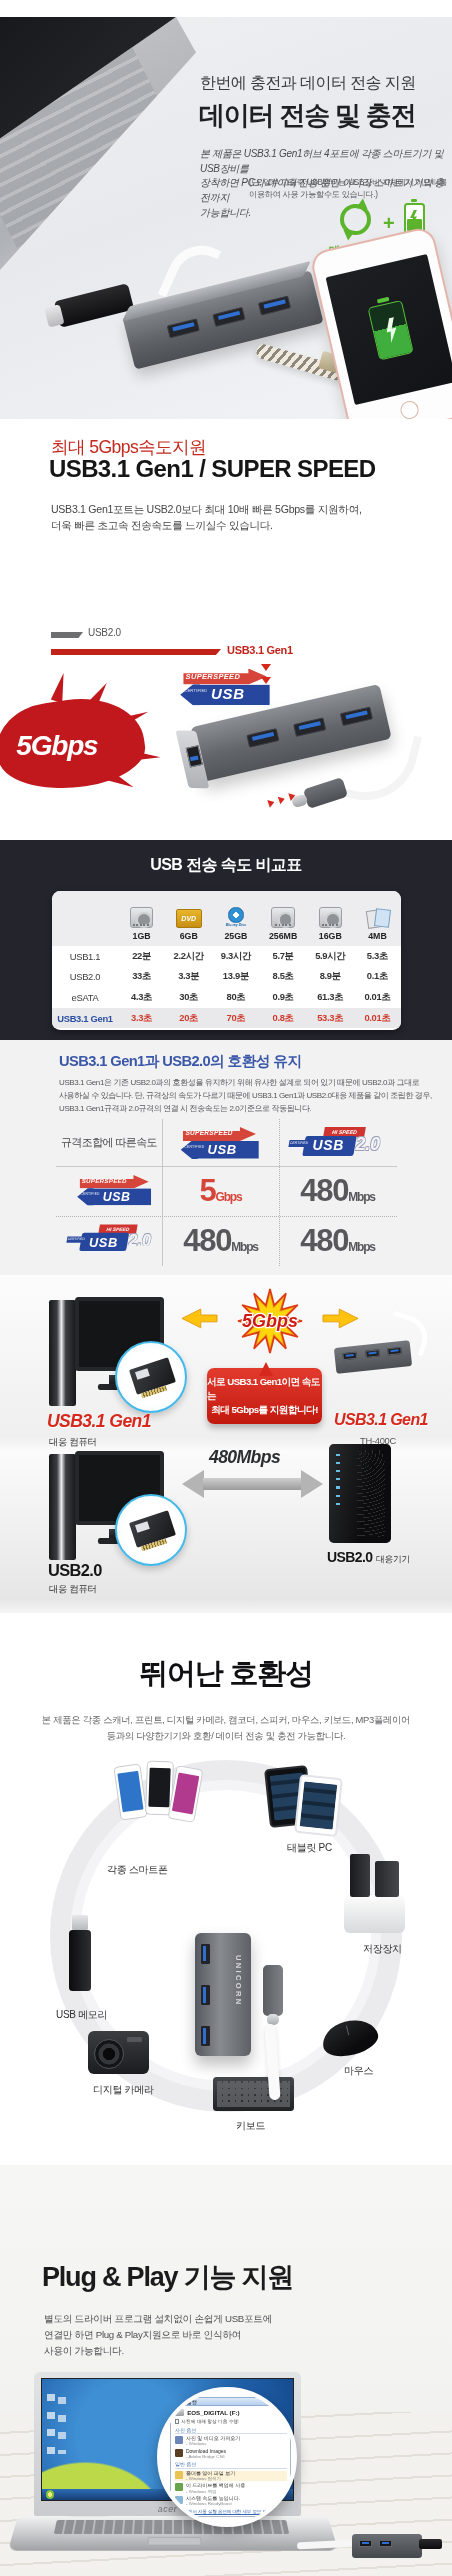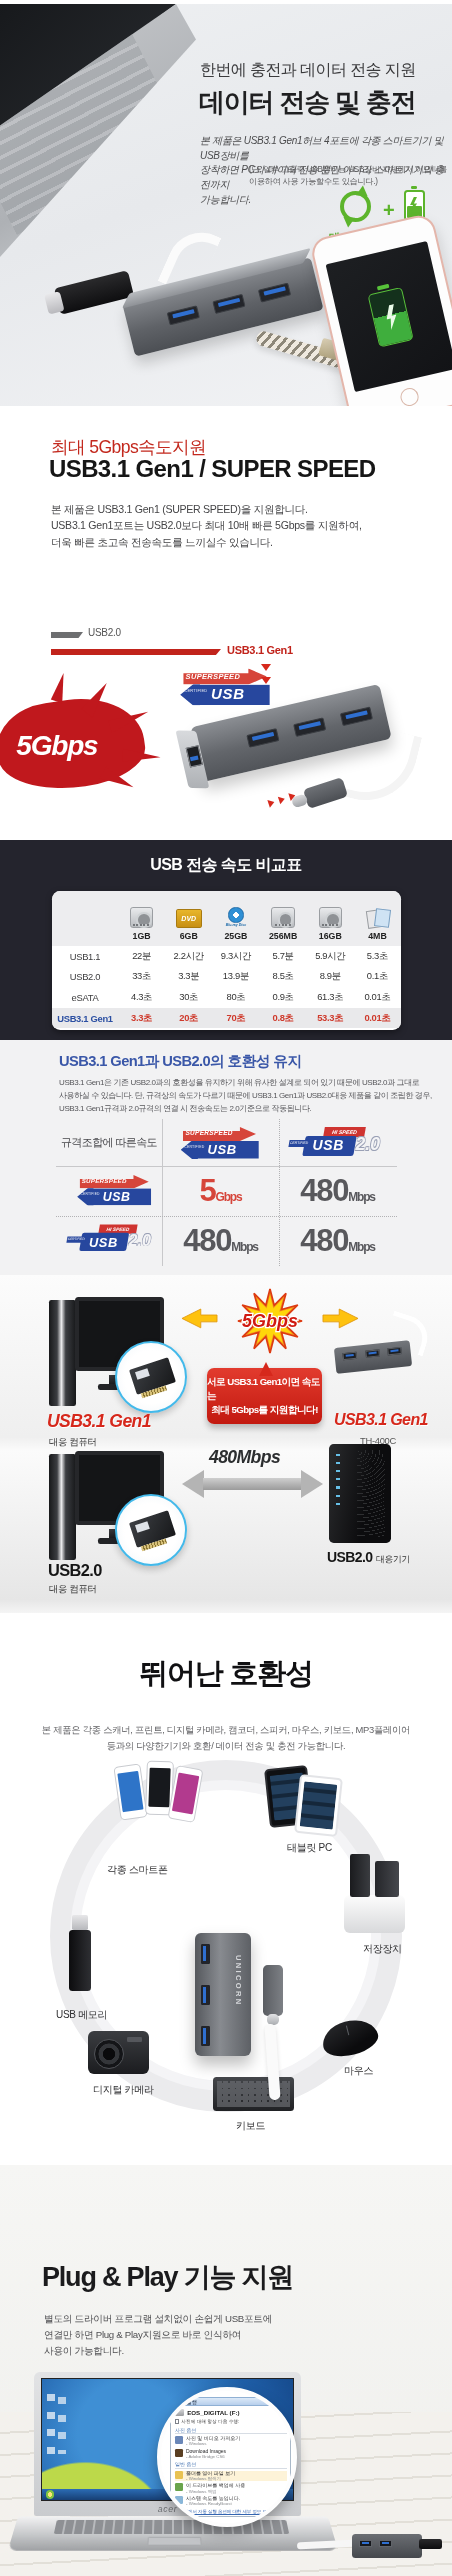--- a/index.html
+++ b/index.html
@@ -2,21 +2,21 @@
 <html style="font-size:9.4px"><head>
 <meta charset="utf-8">
 <style>
   html,body{margin:0;padding:0;background:#fff;}
   *{box-sizing:border-box;font-family:"Liberation Sans","DejaVu Sans",sans-serif;}
   .page{position:relative;width:452px;height:2576px;margin:0 auto;overflow:hidden;background:#fff;}
   section{position:absolute;left:0;width:452px;overflow:hidden;}
   .abs{position:absolute;}
 
   
-  .s1{top:4px;height:402px;background:linear-gradient(160deg,#eef0f2 0%,#e7e9ec 45%,#f2f3f5 100%);}
+  .s1{top:17px;height:402px;background:linear-gradient(160deg,#eef0f2 0%,#e7e9ec 45%,#f2f3f5 100%);}
   .s1-screen{position:absolute;top:0;left:0;width:176px;height:147px;background:linear-gradient(135deg,#17191c,#2a2d31);clip-path:polygon(0 0,100% 0,0 88%);}
   .s1-kbd{position:absolute;top:0;left:0;width:200px;height:253px;background:linear-gradient(150deg,#c9cbce,#aeb1b5 60%,#d8dadd);clip-path:polygon(0 48%,88% 0,98% 14%,0 100%);}
   .s1-kbd-keys{position:absolute;top:65px;left:-23.5px;width:194px;height:129px;transform:rotate(-27deg);background:repeating-linear-gradient(0deg,#9a9da1 0 9.4px,#c4c6c9 9.4px 13px),repeating-linear-gradient(90deg,#9a9da1 0 15.3px,#c4c6c9 15.3px 19px);opacity:.5;clip-path:polygon(0 0,100% 0,100% 100%,0 100%);}
   .s1-small{margin:0;font-size:16px;font-weight:400;color:#3a3a3c;letter-spacing:-0.6px;}
   .s1-big{margin:0;font-size:26px;font-weight:bold;color:#1f1f21;letter-spacing:-1.2px;}
   .s1-body{font-size:10px;line-height:14.7px;color:#4b4b4d;letter-spacing:-0.3px;}
   .s1-note{font-size:8.2px;line-height:11.7px;color:#5a5a5c;letter-spacing:-0.3px;}
   .g-label{font-size:11px;font-weight:bold;color:#57ae27;letter-spacing:-0.6px;}
   .sync{width:31px;height:31px;border:4.7px solid #5cb42c;border-radius:50%;position:relative;}
   .sync:before{content:"";position:absolute;right:-7px;top:-5.9px;border:6.5px solid transparent;border-left:10.6px solid #5cb42c;transform:rotate(35deg);}
@@ -94,21 +94,21 @@
   
   .s3{top:840px;height:248px;background:#24242d;}
   .s3-title{margin:0;text-align:center;font-size:16px;font-weight:bold;color:#fff;letter-spacing:-0.6px;}
   .stable{position:absolute;left:52px;top:51px;width:349px;height:139px;background:#fff;border-radius:8.2px;overflow:hidden;box-shadow:0 2.3px 5.9px rgba(0,0,0,.35);}
   .st-head{display:flex;height:55px;background:#ededef;align-items:flex-end;padding-bottom:4.7px;}
   .st-labelcol{width:66px;flex:none;}
   .st-col{flex:1;display:flex;flex-direction:column;align-items:center;}
   .st-size{font-size:8.8px;font-weight:bold;color:#222;margin-top:2.9px;}
   .st-row{display:flex;height:20.6px;align-items:center;}
   .st-row .lbl{width:66px;flex:none;text-align:center;font-size:9.4px;color:#3c3c3e;letter-spacing:-0.3px;}
-  .st-row .cell{flex:1;text-align:center;font-size:9.4px;color:#333;letter-spacing:-0.3px;}
+  .st-row .cell{flex:1;text-align:center;font-size:9.4px;color:#333;letter-spacing:-0.3px;font-weight:bold;}
   .st-row.hl{background:#e9e9eb;}
   .st-row.hl .lbl{color:#2b4fa2;font-weight:bold;}
   .st-row.hl .cell{color:#cf3a2c;font-weight:bold;}
   .icon-hdd{width:23.5px;height:21px;background:linear-gradient(180deg,#e9eaec,#b9bcc0);border-radius:2.9px;position:relative;border:0.6px solid #9b9ea2;}
   .icon-hdd:before{content:"";position:absolute;left:5.3px;top:3.5px;width:11.7px;height:11.7px;border:2.3px solid #cfd2d5;background:#8f9296;border-radius:50%;}
   .icon-hdd:after{content:"";position:absolute;left:2.3px;bottom:1.2px;right:2.3px;height:2.3px;background:repeating-linear-gradient(90deg,#74777b 0 1.8px,#c6c9cc 1.8px 3.5px);}
   .icon-dvd{width:26px;height:19px;background:linear-gradient(180deg,#e8b62b,#c78f14);border-radius:1.8px;display:flex;flex-direction:column;align-items:center;justify-content:center;border:0.6px solid #a87a10;}
   .icon-dvd span{font-size:7px;font-weight:bold;font-style:italic;color:#fff;line-height:7px;}
   .icon-bluray{width:23.5px;height:21px;position:relative;display:flex;flex-direction:column;align-items:center;}
   .bd-disc{width:15.3px;height:15.3px;border-radius:50%;background:radial-gradient(circle at 50% 50%,#fff 0 26%,#2f8fd4 27% 100%);border:1.2px solid #1d6aa8;}
@@ -300,21 +300,20 @@
           </div>
       </div>
       <div class="phone-home"></div>
     </div>
   </section>
 
   <section class="s2">
     <h3 class="s2-small abs" style="left:51px;top:11.7px;">최대 5Gbps속도지원</h3>
     <h1 class="s2-big abs" style="left:49px;top:32px;">USB3.1 Gen1 / SUPER SPEED</h1>
     <div class="s2-body abs" style="left:51px;top:78px;">
-      <span class="txt-line">본 제품은 USB3.1 Gen1 (SUPER SPEED)을 지원합니다.</span>
       <span class="txt-line">USB3.1 Gen1포트는 USB2.0보다 최대 10배 빠른 5Gbps를 지원하여,</span>
       <span class="txt-line">더욱 빠른 초고속 전송속도를 느끼실수 있습니다.</span>
     </div>
     <div class="bar bar-gray abs" style="left:51px;top:209px;"></div>
     <div class="bar-lbl1 abs" style="left:88px;top:204px;">USB2.0</div>
     <div class="bar bar-red abs" style="left:51px;top:226px;"></div>
     <div class="bar-lbl2 abs" style="left:227px;top:221px;">USB3.1 Gen1</div>
 
     <div class="logo-ss abs" style="left:185px;top:247px;transform:scale(1.15);">
       <div class="ss-top"></div>
@@ -552,21 +551,21 @@
     </div>
 
     <div class="nas"></div>
     <div class="abs" style="left:327px;top:274px;">
       <span class="p2r-title">USB2.0</span><span class="p2r-sub">대응기기</span>
     </div>
   </section>
 
   <section class="s6">
     <h1 class="s6-title abs" style="left:0;right:0;top:41px;">뛰어난 호환성</h1>
-    <div class="s6-body abs" style="left:0;right:0;top:99px;margin-top:10px;">
+    <div class="s6-body abs" style="left:0;right:0;top:99px;">
       <span class="txt-line">본 제품은 각종 스캐너, 프린트, 디지털 카메라, 캠코더, 스피커, 마우스, 키보드, MP3플레이어</span>
       <span class="txt-line">등과의 다양한기기와 호환/ 데이터 전송 및 충전 가능합니다.</span>
     </div>
     <div class="ring"></div>
     <div class="ring2"></div>
 
     <div class="phone6" style="left:117px;top:152px;transform:rotate(-8deg);">
         <div class="scr" style="background:#2e74c8;"></div>
       </div>
     <div class="phone6" style="left:146px;top:148px;transform:rotate(2deg);">

